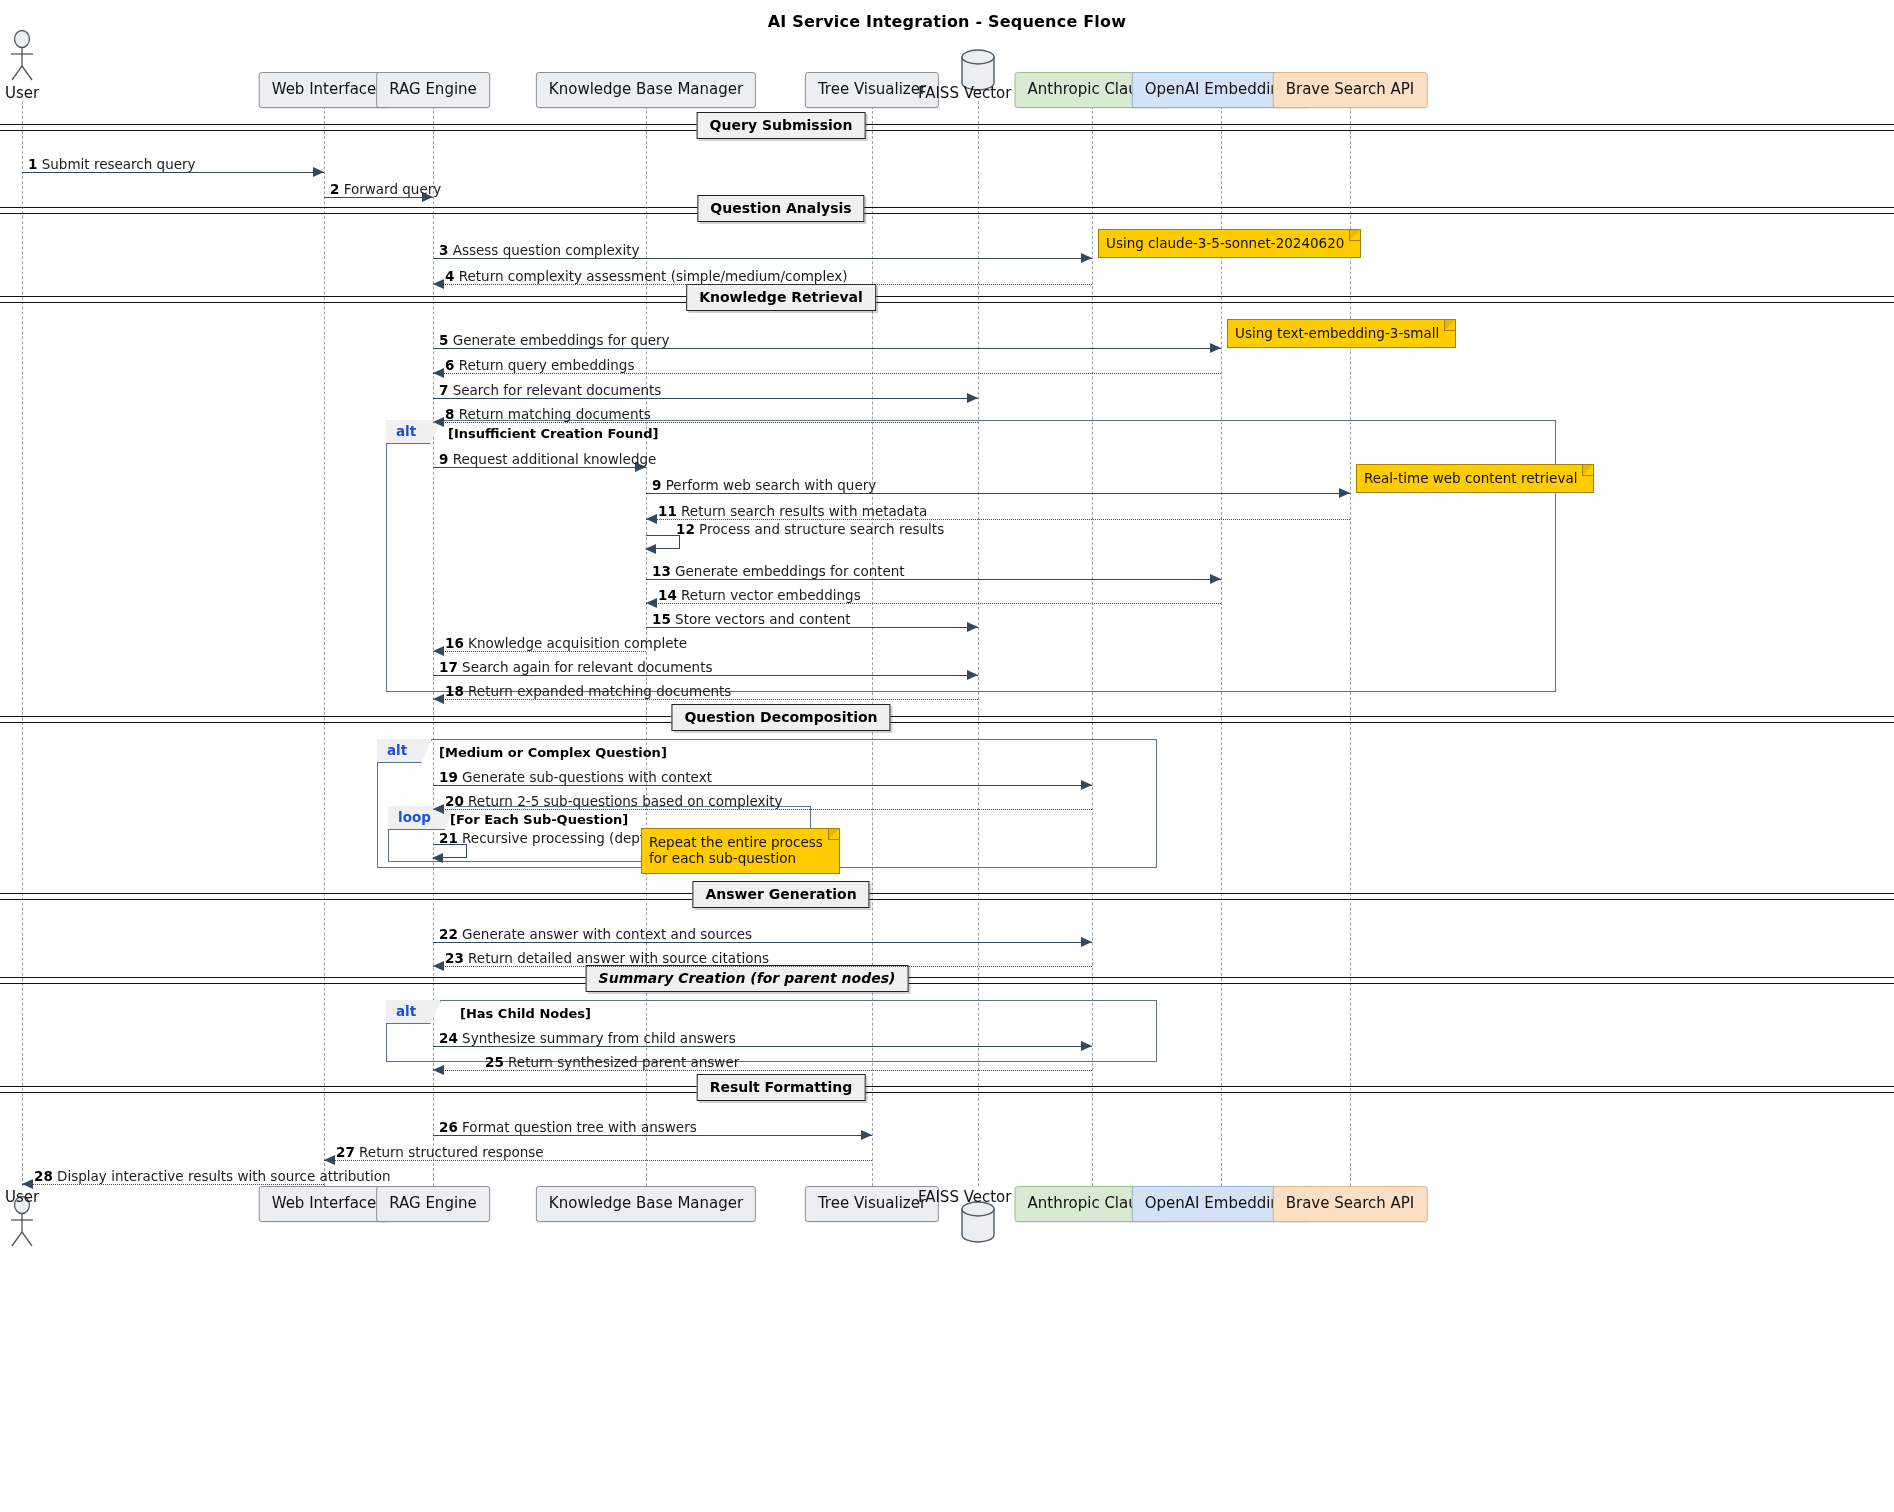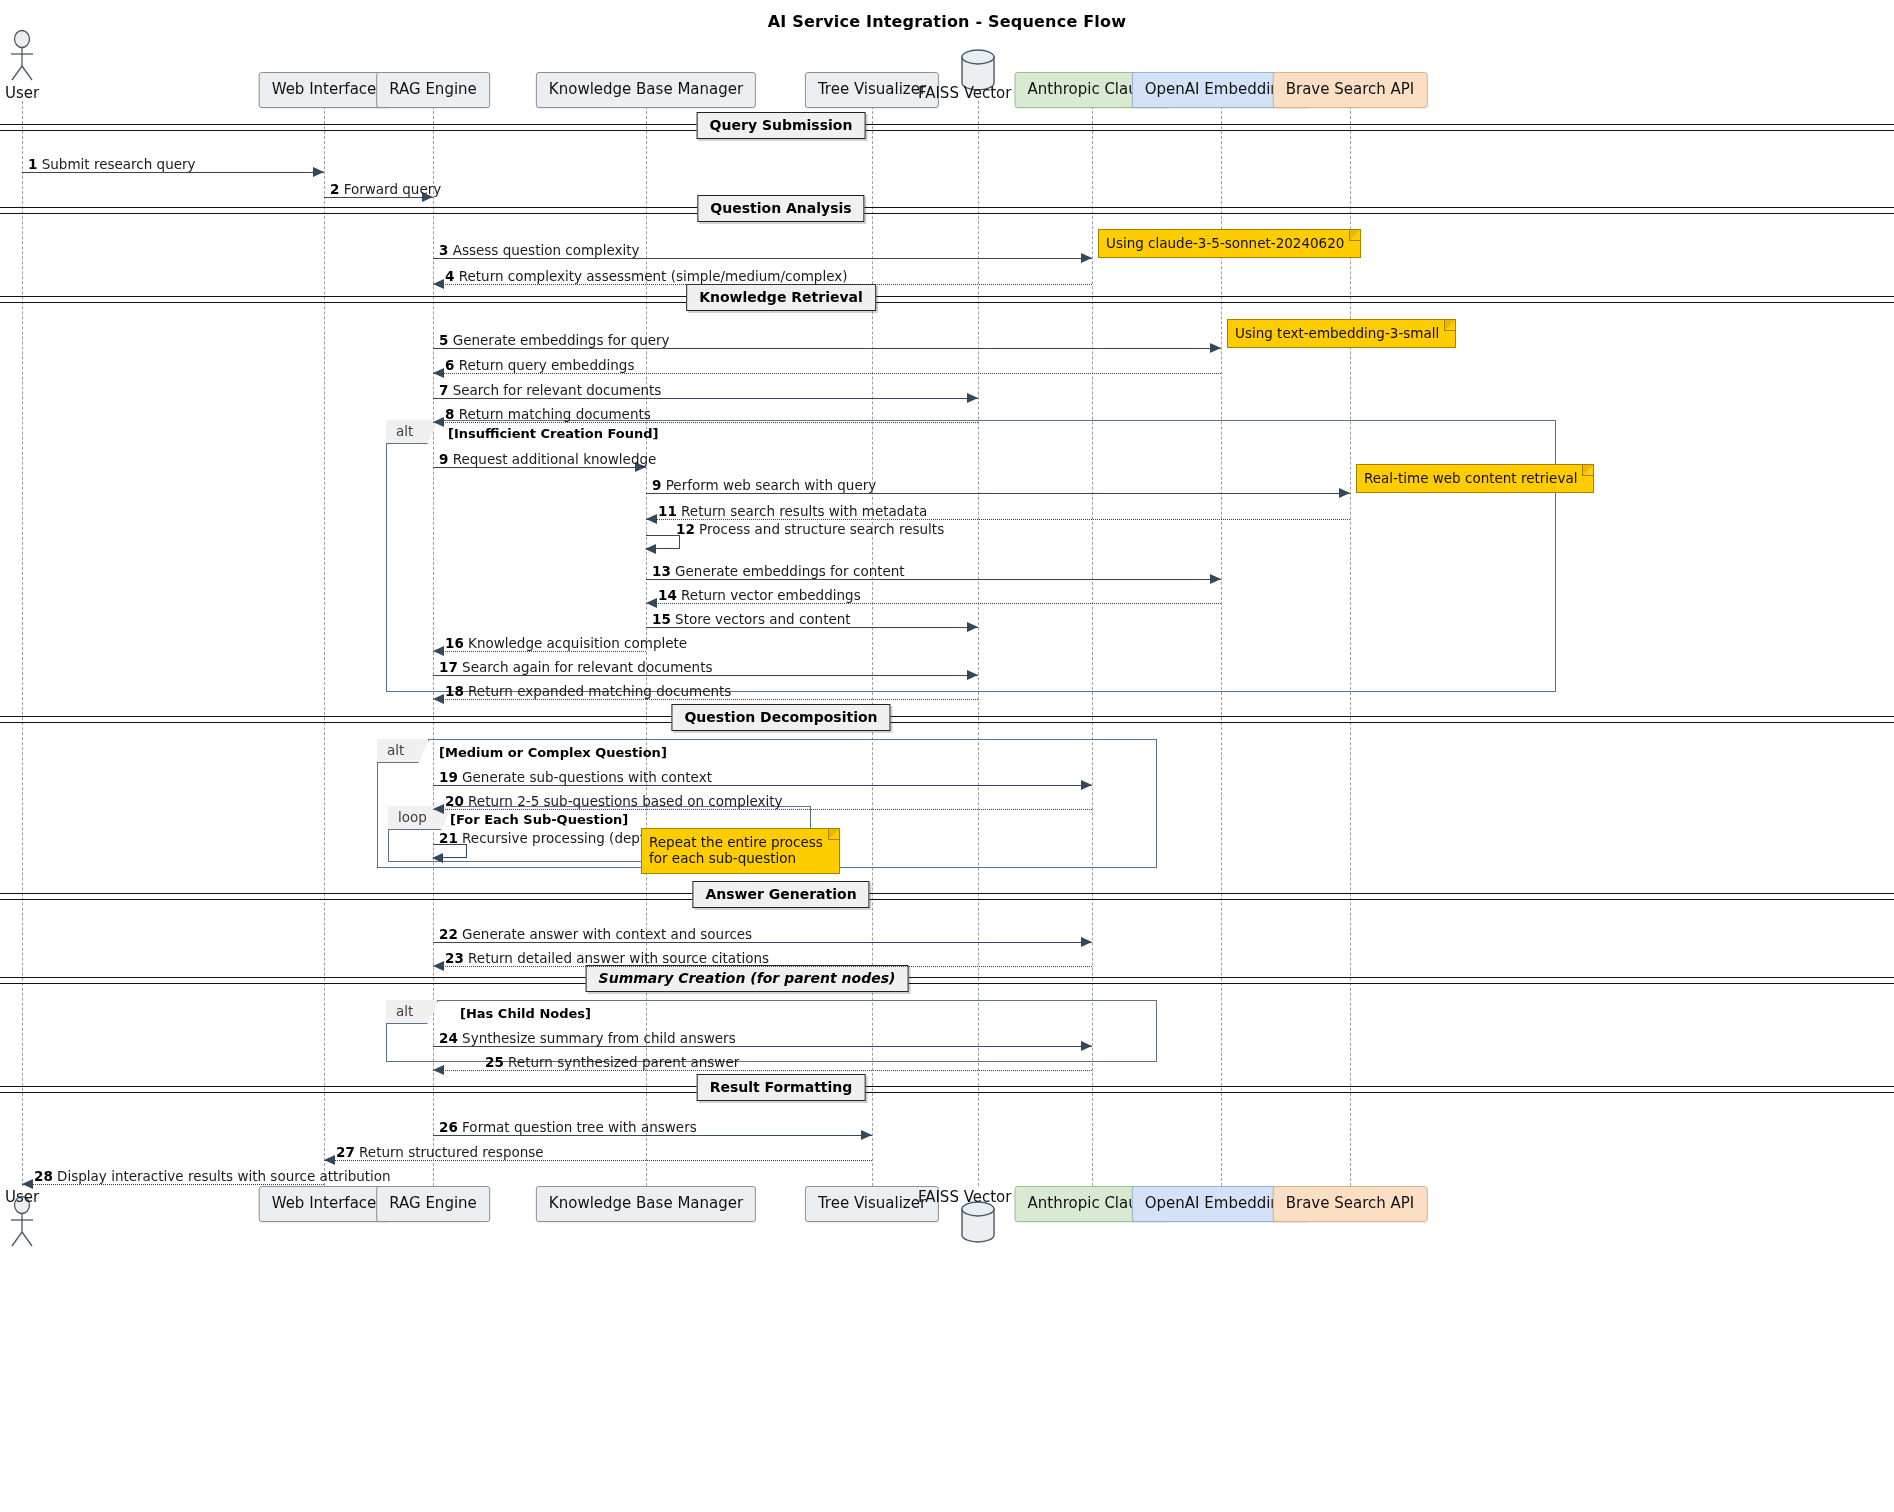--- a/index.html
+++ b/index.html
@@ -60,21 +60,21 @@
   }
 
   
   .frag{
     position:absolute;border:1.5px solid #5b728c;background:transparent;
     box-sizing:border-box;
   }
   .frag-tab{
     position:absolute;background:#f0f0f0;border:1.5px solid #5b728c;
     border-top:none;border-left:none;
-    font-size:13.5px;font-weight:normal;color:#404040;
+    font-size:13.5px;font-weight:bold;color:#1d4ed8;
     padding:3px 16px 4px 10px;
     box-sizing:border-box;
     clip-path:polygon(0 0,100% 0,calc(100% - 11px) 100%,0 100%);
     padding-right:24px;
   }
   .frag-cond{
     position:absolute;font-size:13px;font-weight:bold;color:#000;white-space:nowrap;
   }
 
   

